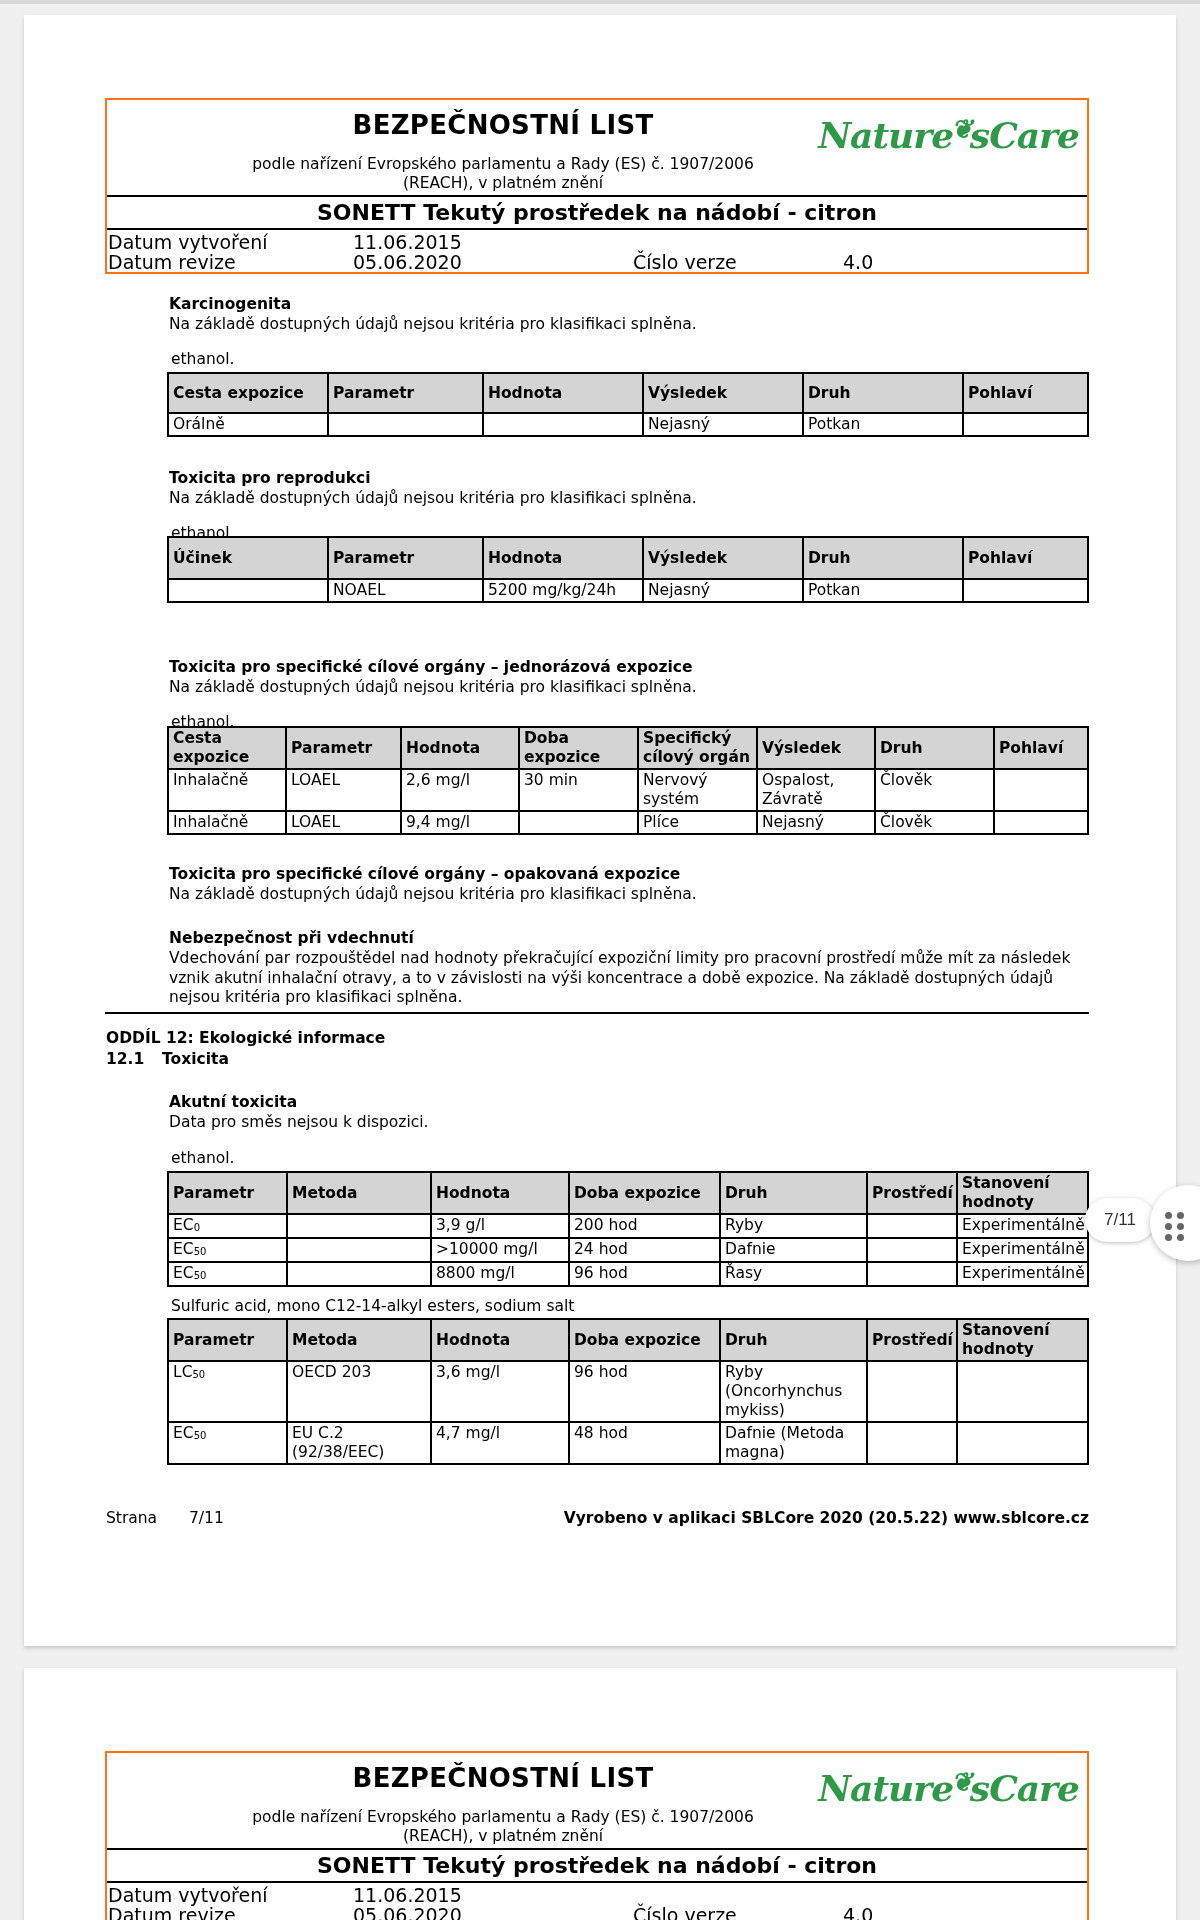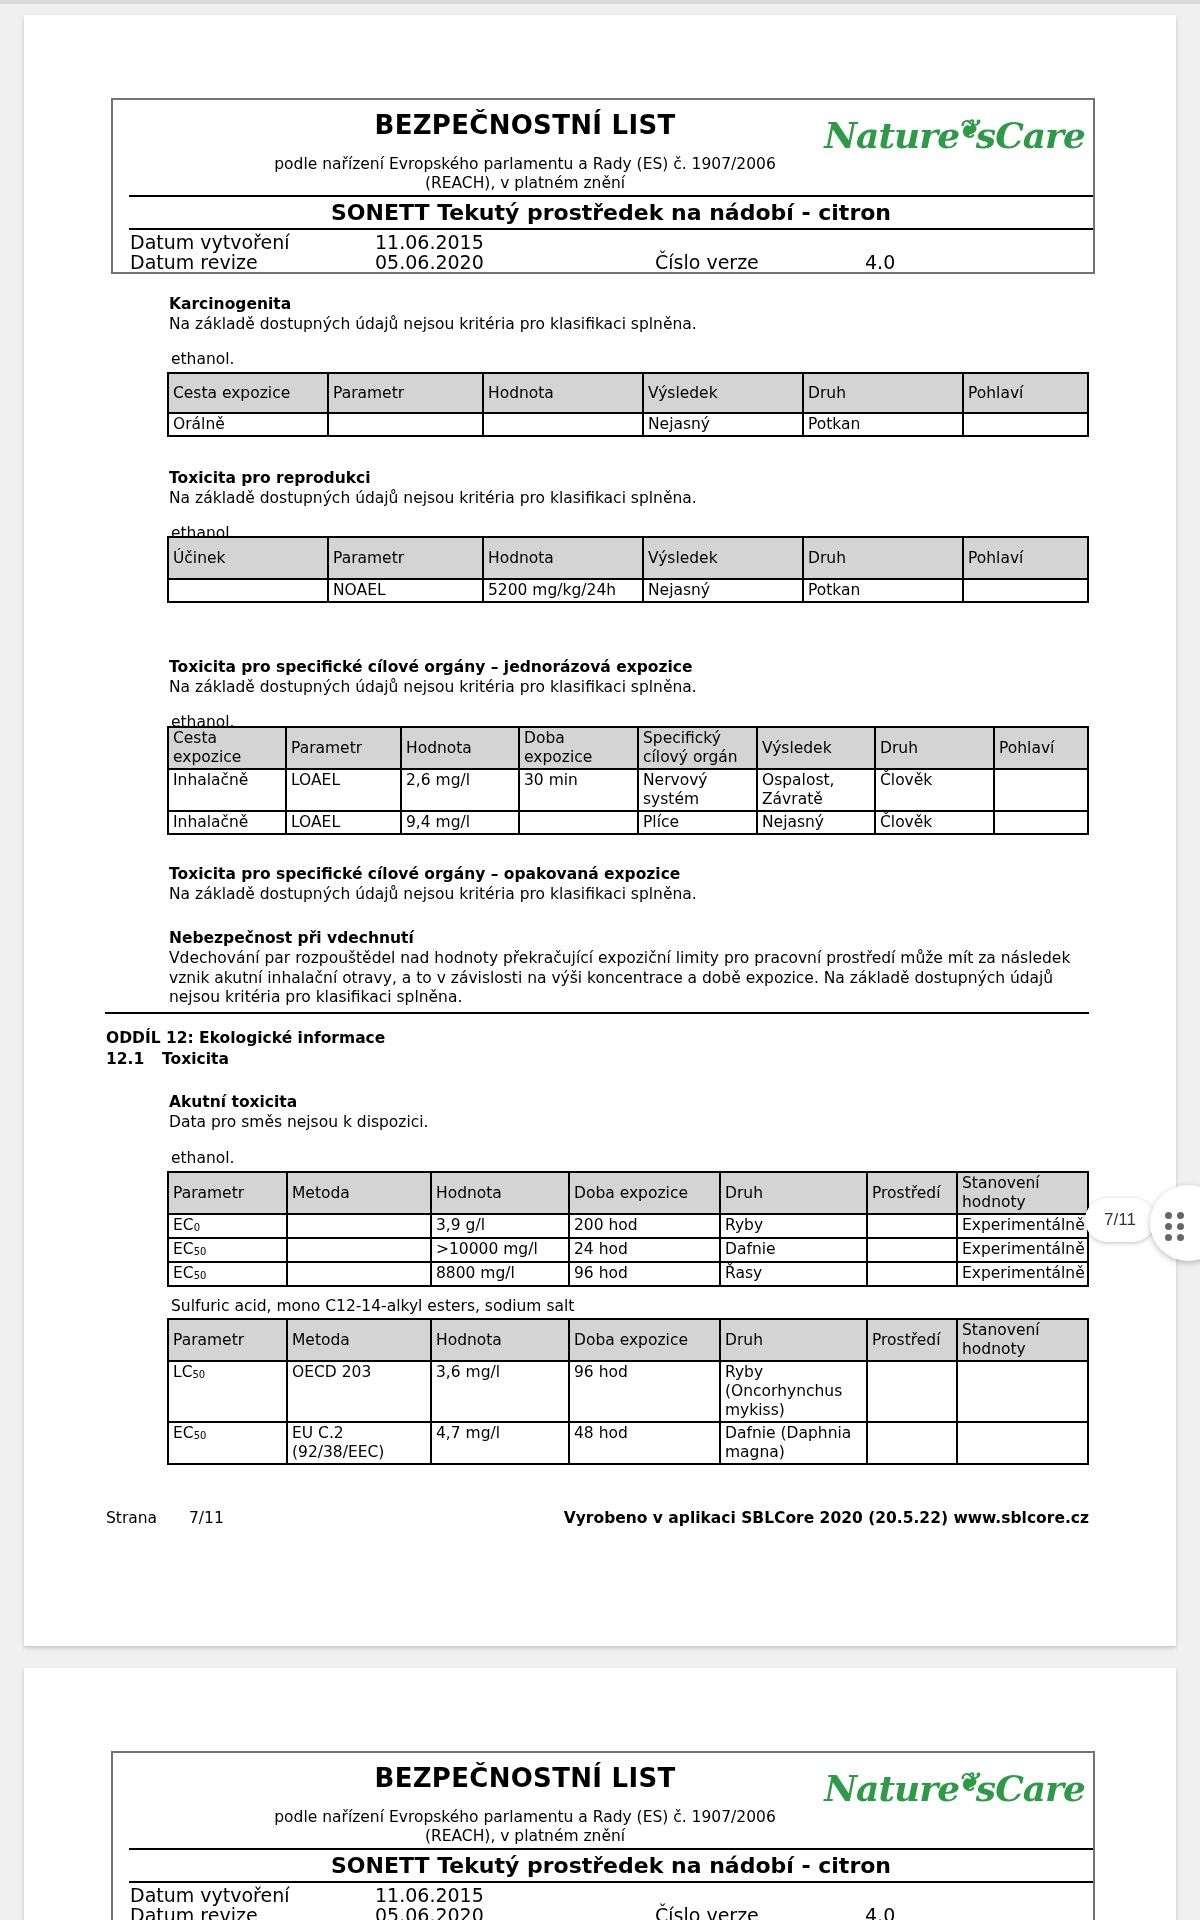--- a/index.html
+++ b/index.html
@@ -11,37 +11,37 @@
   }
   .topbar { position:absolute; left:0; top:0; width:1200px; height:4px; background:#d8d8d8; }
   .page {
     position:absolute; left:24px; width:1152px; background:#fff;
     box-shadow:0 2px 4px rgba(0,0,0,0.18);
   }
   #page1 { top:15px; height:1631px; }
   #page2 { top:1668px; height:300px; }
 
   
-  .hdr { position:absolute; left:87px; width:984px; border:2px solid #737373; box-sizing:border-box;padding-left:16px; }
+  .hdr { position:absolute; left:81px; width:984px; border:2px solid #f97316; box-sizing:border-box; }
   .hdr .top { position:relative; height:95px; border-bottom:2px solid #000; }
   .hdr .title { position:absolute; left:0; width:792px; top:10px; text-align:center; font-weight:bold; font-size:26px; letter-spacing:0.3px; }
   .hdr .sub { position:absolute; left:0; width:792px; top:55px; text-align:center; font-size:15.5px; line-height:19px; }
   .hdr .logo { position:absolute; right:8px; top:14px; font-family:"DejaVu Serif", serif; font-style:italic; font-weight:bold; font-size:36px; color:#2e9a48; letter-spacing:-1px; }
   .hdr .logo .leaf { display:inline-block; font-size:26px; vertical-align:top; margin:0 -2px; }
   .hdr .prod { height:31px; border-bottom:2px solid #000; text-align:center; font-weight:bold; font-size:22px; line-height:31px; }
   .hdr .dates { position:relative; height:42px; font-size:19px; }
   .hdr .dates span { position:absolute; }
 
   .h3 { position:absolute; left:145px; font-weight:bold; font-size:15.5px; }
   .p { position:absolute; left:145px; font-size:15.5px; line-height:19.5px; width:920px; }
   .sub-label { position:absolute; left:147px; font-size:15.5px; }
 
   table.dt { position:absolute; left:143px; width:922px; border-collapse:collapse; font-size:15.5px; table-layout:fixed; }
   table.dt th, table.dt td { border:2px solid #000; text-align:left; vertical-align:top; padding:1px 4px; line-height:19px; font-weight:normal; }
-  table.dt th { background:#d4d4d4; vertical-align:middle; }
+  table.dt th { background:#d4d4d4; vertical-align:middle;font-weight:bold; }
   sub.s { font-size:10px; vertical-align:baseline; position:relative; top:1px; }
 
   .divider { position:absolute; left:81px; width:984px; height:0; border-top:2px solid #000; }
   .sec { position:absolute; left:82px; font-weight:bold; font-size:15.5px; line-height:21px; }
 
   .footer { position:absolute; font-size:15.5px; }
 
   .pill {
     position:absolute; left:1085px; top:1198px; width:70px; height:44px; border-radius:22px;
     background:#fff; box-shadow:0 1px 4px rgba(0,0,0,0.25);
@@ -287,21 +287,21 @@
       <td>96 hod</td>
       <td>Ryby (Oncorhynchus mykiss)</td>
       <td></td>
       <td></td>
     </tr>
     <tr>
       <td><span>EC</span><sub class="s">50</sub></td>
       <td>EU C.2 (92/38/EEC)</td>
       <td>4,7 mg/l</td>
       <td>48 hod</td>
-      <td>Dafnie (Daphnia magna)</td>
+      <td>Dafnie (Metoda magna)</td>
       <td></td>
       <td></td>
     </tr>
   </tbody>
     </table>
 
   <div class="footer" style="left:82px;top:1494px;">Strana</div>
   <div class="footer" style="left:165px;top:1494px;">7/11</div>
   <div class="footer" style="right:87px;top:1494px;font-weight:bold;">Vyrobeno v aplikaci SBLCore 2020 (20.5.22) www.sblcore.cz</div>
 </div>

